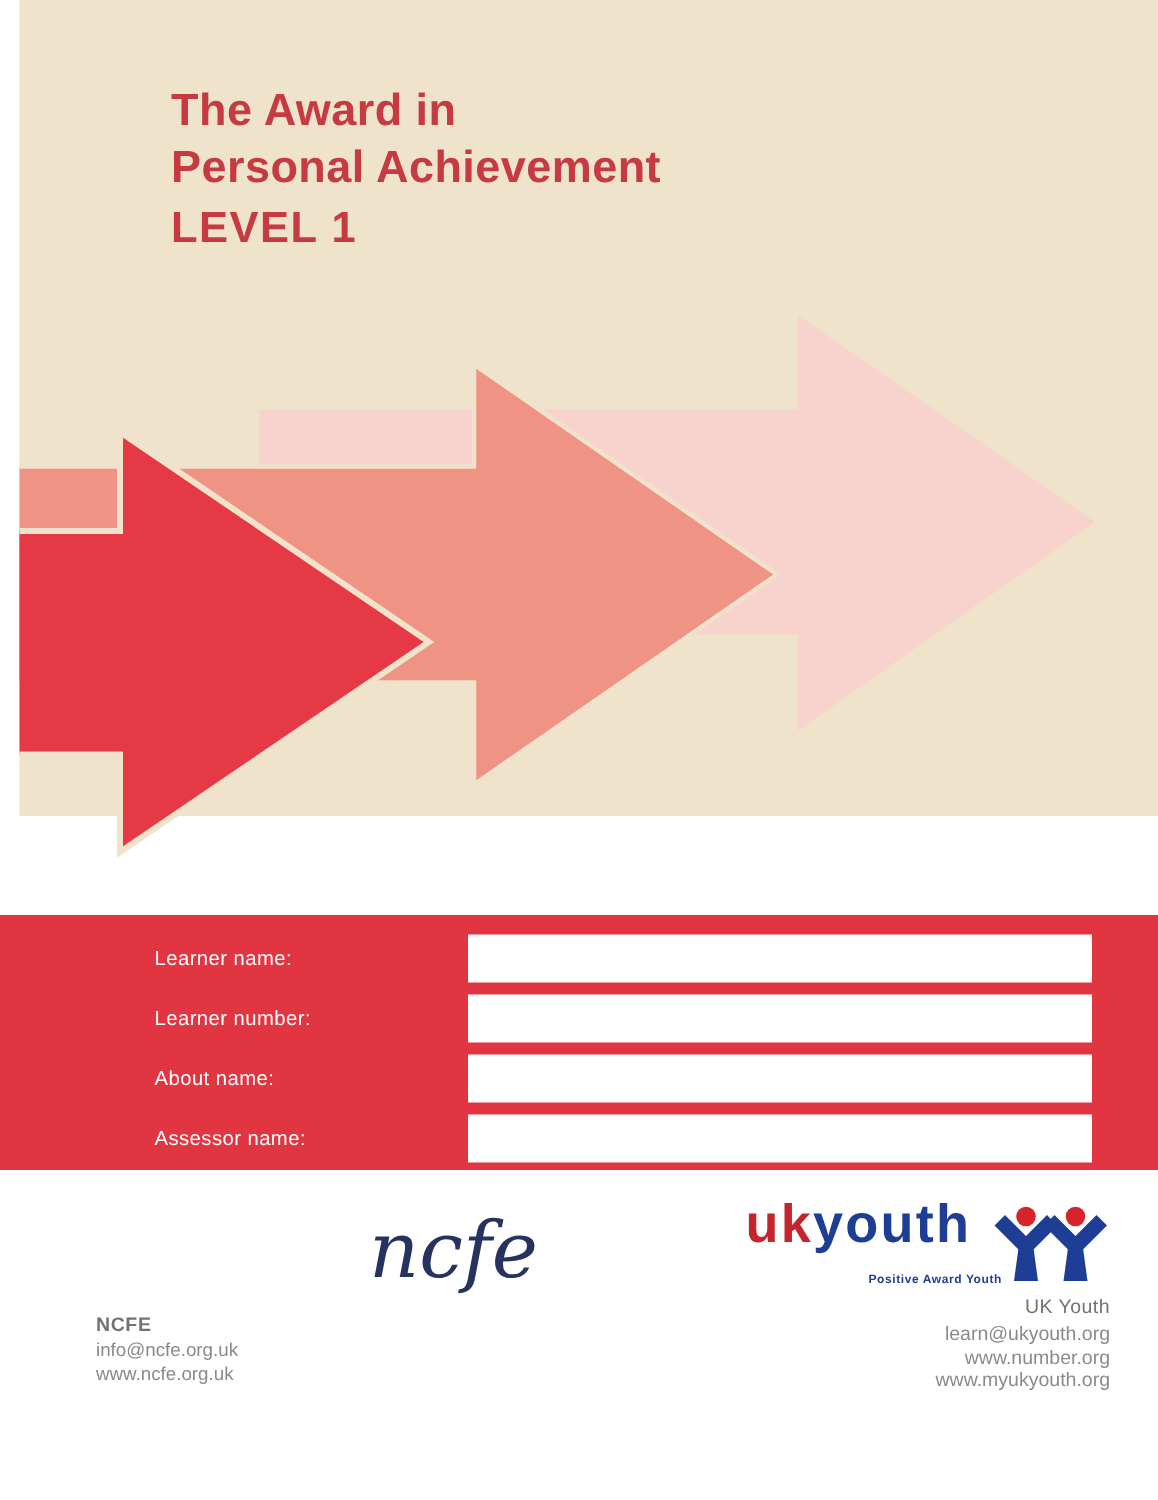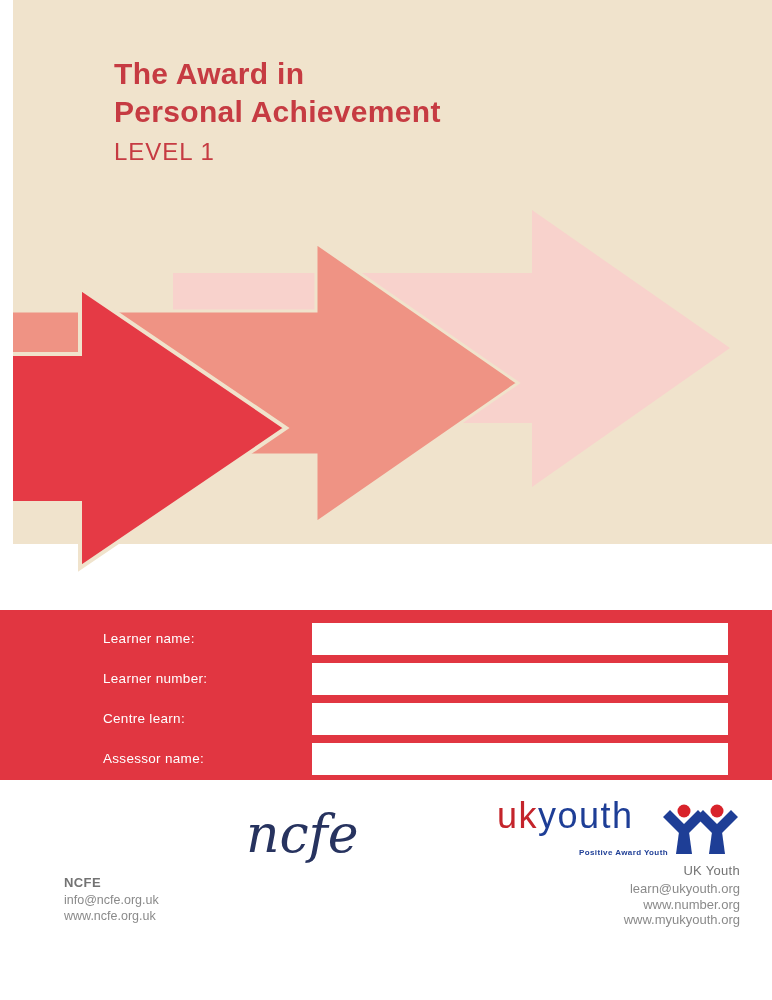--- a/index.html
+++ b/index.html
@@ -9,40 +9,40 @@
   }
   *{margin:0;padding:0;box-sizing:border-box;}
   body{background:#fff;font-family:"Liberation Sans",sans-serif;}
   .page{position:relative;width:772px;height:1000px;background:#fff;overflow:hidden;}
 
   
   .cover{position:absolute;left:13px;top:0;width:772px;height:544px;background:var(--cream);}
   .arrows{position:absolute;left:0;top:0;width:772px;height:610px;display:block;}
   .title-block{position:absolute;left:101px;top:55px;z-index:2;}
   .title-line{font-size:30px;font-weight:bold;color:var(--title_red);line-height:38px;letter-spacing:.3px;}
-  .title-level{font-size:24px;font-weight:normal;color:var(--title_red);line-height:36px;margin-top:3px;letter-spacing:1px;}
+  .title-level{font-size:29px;font-weight:bold;color:var(--title_red);line-height:36px;margin-top:3px;letter-spacing:1px;}
 
   
   .band{position:absolute;left:0;top:610px;width:772px;height:170px;background:var(--band_red);}
   .field-row{position:absolute;left:0;width:644px;height:32px;}
   .field-row:nth-of-type(1){top:13px;}
   .field-row:nth-of-type(2){top:53px;}
   .field-row:nth-of-type(3){top:93px;}
   .field-row:nth-of-type(4){top:133px;}
   .field-label{position:absolute;left:103px;top:0;height:32px;line-height:32px;color:#fff;font-size:13.5px;letter-spacing:.3px;}
   .field-box{position:absolute;left:312px;top:0;width:416px;height:32px;background:#fff;border:none;outline:none;font-size:15px;padding:0 8px;color:#333;}
 
   
   .footer{position:absolute;left:0;top:780px;width:772px;height:220px;background:#fff;}
   .wsm{position:absolute;left:68px;top:65px;font-style:italic;font-weight:bold;font-size:16px;color:#3c4161;letter-spacing:.2px;}
   .ncfe-script{position:absolute;left:246px;top:28px;font-family:"DejaVu Serif",serif;font-style:italic;font-size:52px;color:var(--navy);line-height:52px;}
   .ncfe-name{position:absolute;left:64px;top:95px;font-size:13px;font-weight:bold;color:var(--dark_grey);letter-spacing:.4px;}
   .ncfe-contact{position:absolute;left:64px;top:113px;font-size:12.5px;color:var(--grey);line-height:15.5px;}
 
-  .uky-wordmark{position:absolute;left:497px;top:18px;font-size:36px;font-weight:normal;letter-spacing:1.5px;line-height:36px;}
+  .uky-wordmark{position:absolute;left:497px;top:18px;font-size:36px;font-weight:bold;letter-spacing:1.5px;line-height:36px;}
   .uky-uk{color:var(--ukyouth_red);}
   .uky-youth{color:var(--ukyouth_blue);}
   .uky-slogan{position:absolute;left:497px;top:68px;width:171px;text-align:right;font-size:8px;font-weight:bold;color:var(--ukyouth_blue);letter-spacing:.4px;}
   .uky-figures{position:absolute;left:656px;top:20px;}
   .uky-text{position:absolute;right:32px;top:83px;text-align:right;}
   .uky-name{font-size:13px;font-weight:normal;color:var(--dark_grey);letter-spacing:.3px;margin-bottom:3px;}
   .uky-line{font-size:13px;color:var(--grey);line-height:15.5px;}
 
   .fill-pink{fill:var(--arrow_pink);}
   .fill-salmon{fill:var(--arrow_salmon);stroke:var(--cream);stroke-width:3;}
@@ -71,21 +71,21 @@
   <div class="band">
     <div class="field-row">
       <span class="field-label">Learner name:</span>
       <input class="field-box" type="text" value="" style="">
     </div>
     <div class="field-row">
       <span class="field-label">Learner number:</span>
       <input class="field-box" type="text" value="" style="">
     </div>
     <div class="field-row">
-      <span class="field-label">Centre learn:</span>
+      <span class="field-label">About name:</span>
       <input class="field-box" type="text" value="" style="">
     </div>
     <div class="field-row">
       <span class="field-label">Assessor name:</span>
       <input class="field-box" type="text" value="" style="">
     </div>
   </div>
 
   <div class="footer">
 

